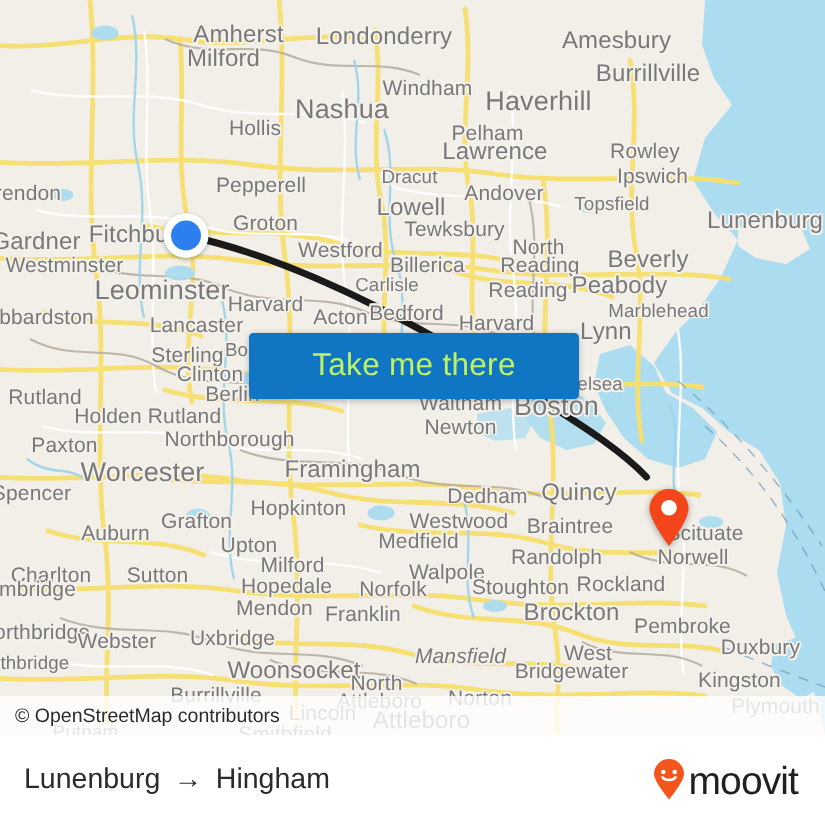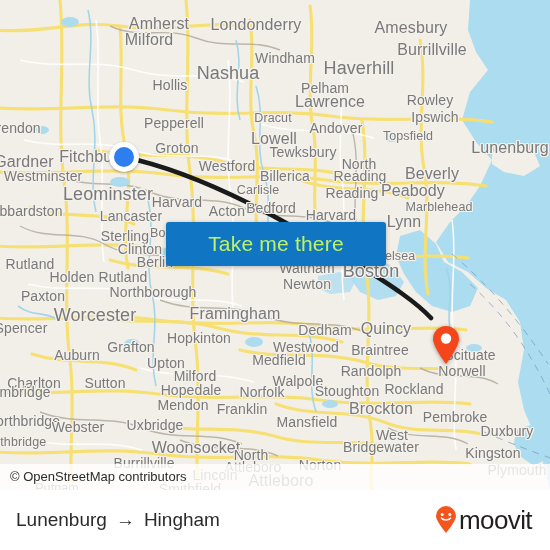--- a/index.html
+++ b/index.html
@@ -299,21 +299,21 @@
         <div class="lbl s3" style="left: 105px; top: 383px;">Sutton</div>
         <div class="lbl s3" style="left: 34px; top: 383px;">Charlton</div>
         <div class="lbl s3" style="left: 183px; top: 405px;">Mendon</div>
         <div class="lbl s3" style="left: 242px; top: 409px;">Franklin</div>
         <div class="lbl s4" style="left: 381px; top: 409px;">Brockton</div>
         <div class="lbl s3" style="left: 455px; top: 417px;">Pembroke</div>
         <div class="lbl s3" style="left: 507px; top: 431px;">Duxbury</div>
         <div class="lbl s3" style="left: 23px; top: 421px;">Northbridge</div>
         <div class="lbl s3" style="left: 155px; top: 425px;">Uxbridge</div>
         <div class="lbl s3" style="left: 78px; top: 427px;">Webster</div>
-        <div class="lbl s3" style="left: 307px; top: 422px;">Mansfield</div>
+        <div class="lbl s3" style="left: 307px; top: 437px; font-style: italic;">Mansfield</div>
         <div class="lbl s3" style="left: 392px; top: 435px;">West</div>
         <div class="lbl s3" style="left: 381px; top: 447px;">Bridgewater</div>
         <div class="lbl s3" style="left: 493px; top: 453px;">Kingston</div>
         <div class="lbl s4" style="left: 196px; top: 448px;">Woonsocket</div>
         <div class="lbl s2" style="left: 12px; top: 442px;">Southbridge</div>
         <div class="lbl s3" style="left: 320px; top: 465px;">Norton</div>
         <div class="lbl s3" style="left: 251px; top: 455px;">North</div>
         <div class="lbl s3" style="left: 253px; top: 467px;">Attleboro</div>
         <div class="lbl s4" style="left: 281px; top: 481px;">Attleboro</div>
         <div class="lbl s3" style="left: 517px; top: 470px;">Plymouth</div>

